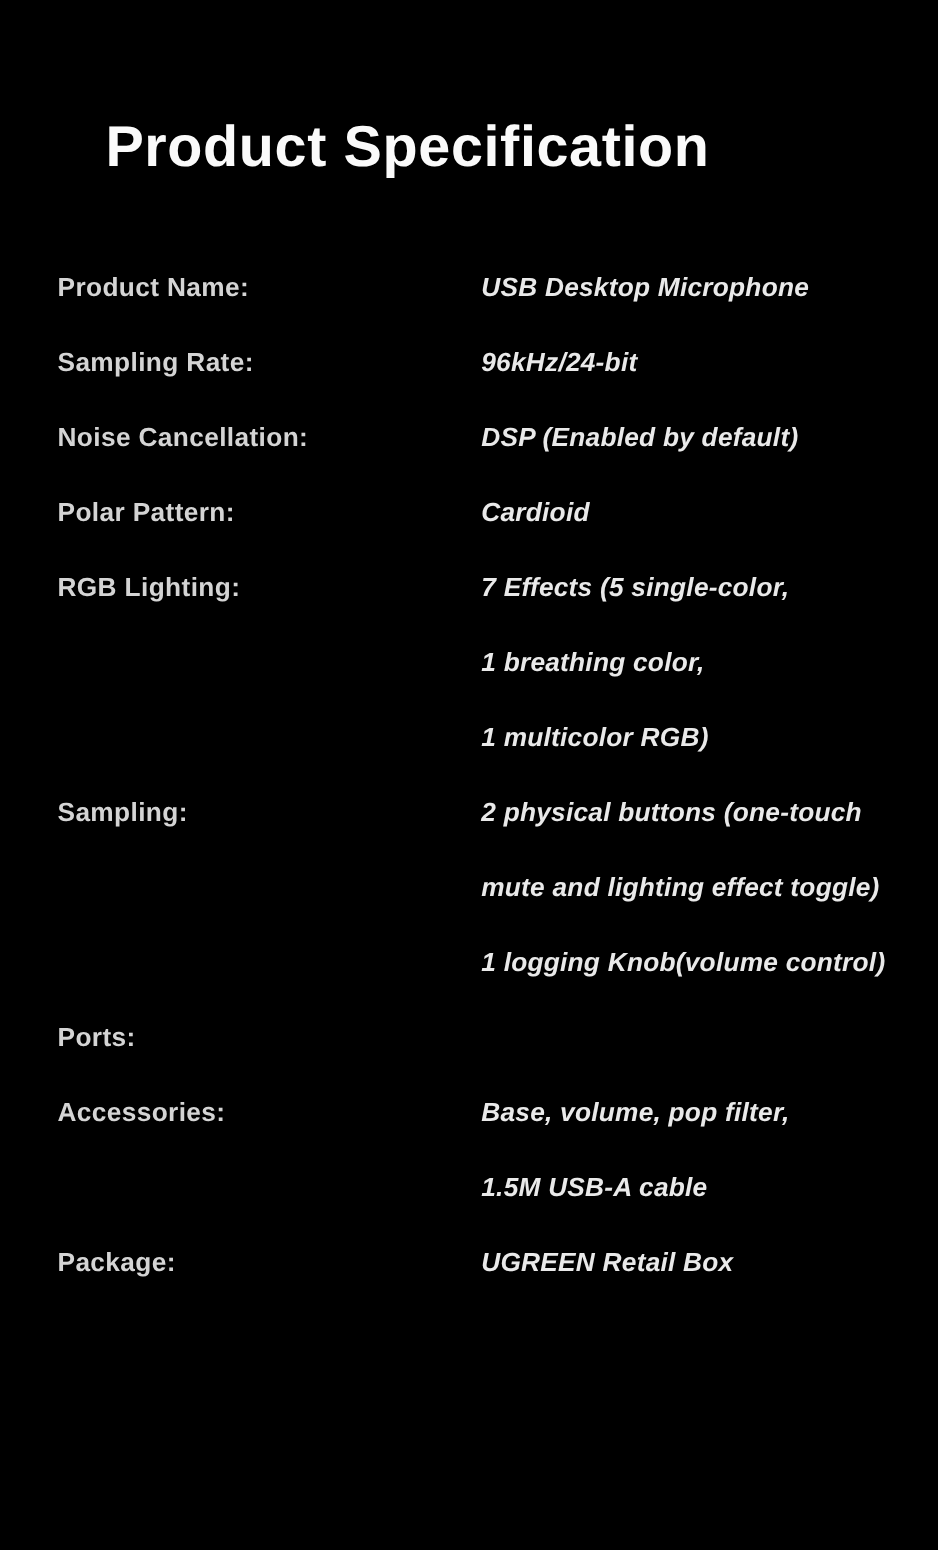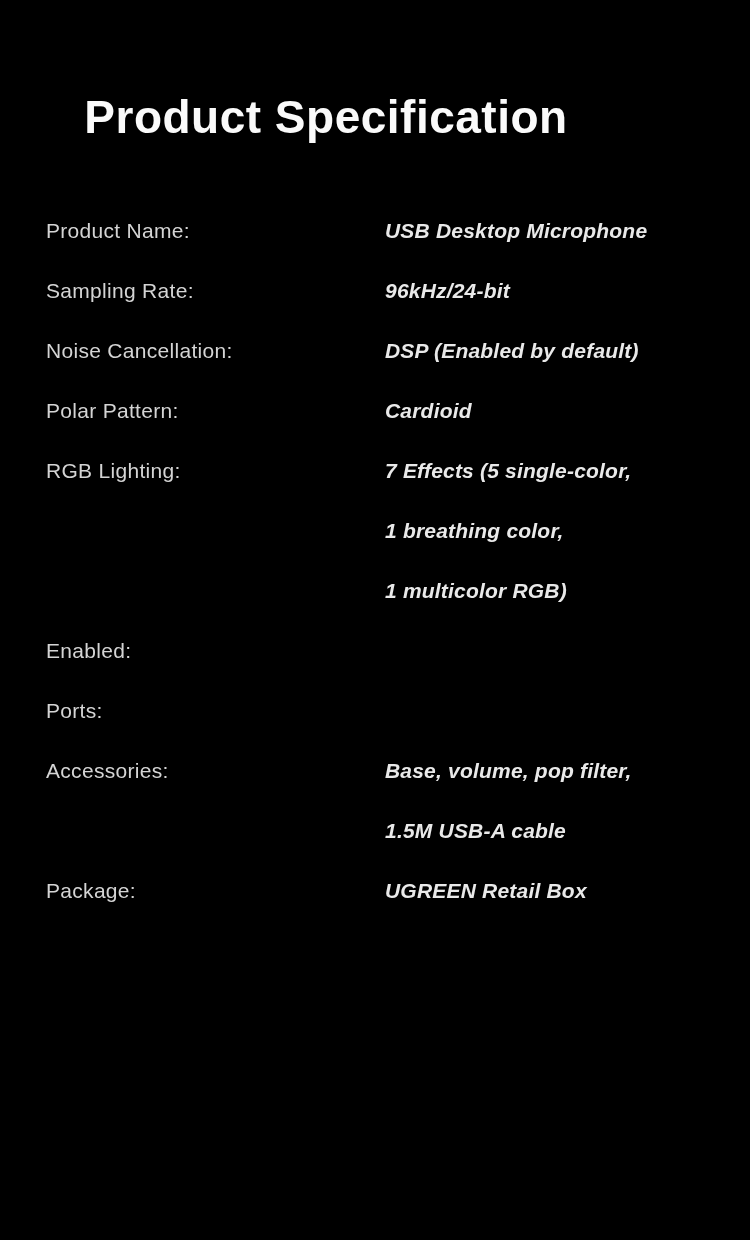--- a/index.html
+++ b/index.html
@@ -35,21 +35,21 @@
     left: 46px;
     width: 690px;
   }
   .spec-row {
     display: grid;
     grid-template-columns: 339px 1fr;
     align-items: start;
   }
   .spec-label {
     font-size: 21px;
-    font-weight: 400;
+    font-weight: 700;
     letter-spacing: 0.3px;
     line-height: 60px;
     color: var(--label-color, #d4d4d4);
     white-space: nowrap;
   }
   .spec-value-line {
     font-size: 21px;
     font-weight: 700;
     letter-spacing: 0.2px;
     line-height: 60px;
@@ -96,21 +96,26 @@
   <div class="spec-row">
     <div class="spec-label">RGB Lighting:</div>
     <div class="spec-values">
           <div class="spec-value-line">7 Effects (5 single-color,</div>
           <div class="spec-value-line">1 breathing color,</div>
           <div class="spec-value-line">1 multicolor RGB)</div>
         </div>
   </div>
 
   <div class="spec-row">
-    <div class="spec-label">Enabled:</div>
+    <div class="spec-label">Sampling:</div>
+    <div class="spec-values">
+          <div class="spec-value-line">2 physical buttons (one-touch</div>
+          <div class="spec-value-line">mute and lighting effect toggle)</div>
+          <div class="spec-value-line">1 logging Knob(volume control)</div>
+        </div>
   </div>
 
   <div class="spec-row">
     <div class="spec-label">Ports:</div>
   </div>
 
   <div class="spec-row">
     <div class="spec-label">Accessories:</div>
     <div class="spec-values">
           <div class="spec-value-line">Base, volume, pop filter,</div>

